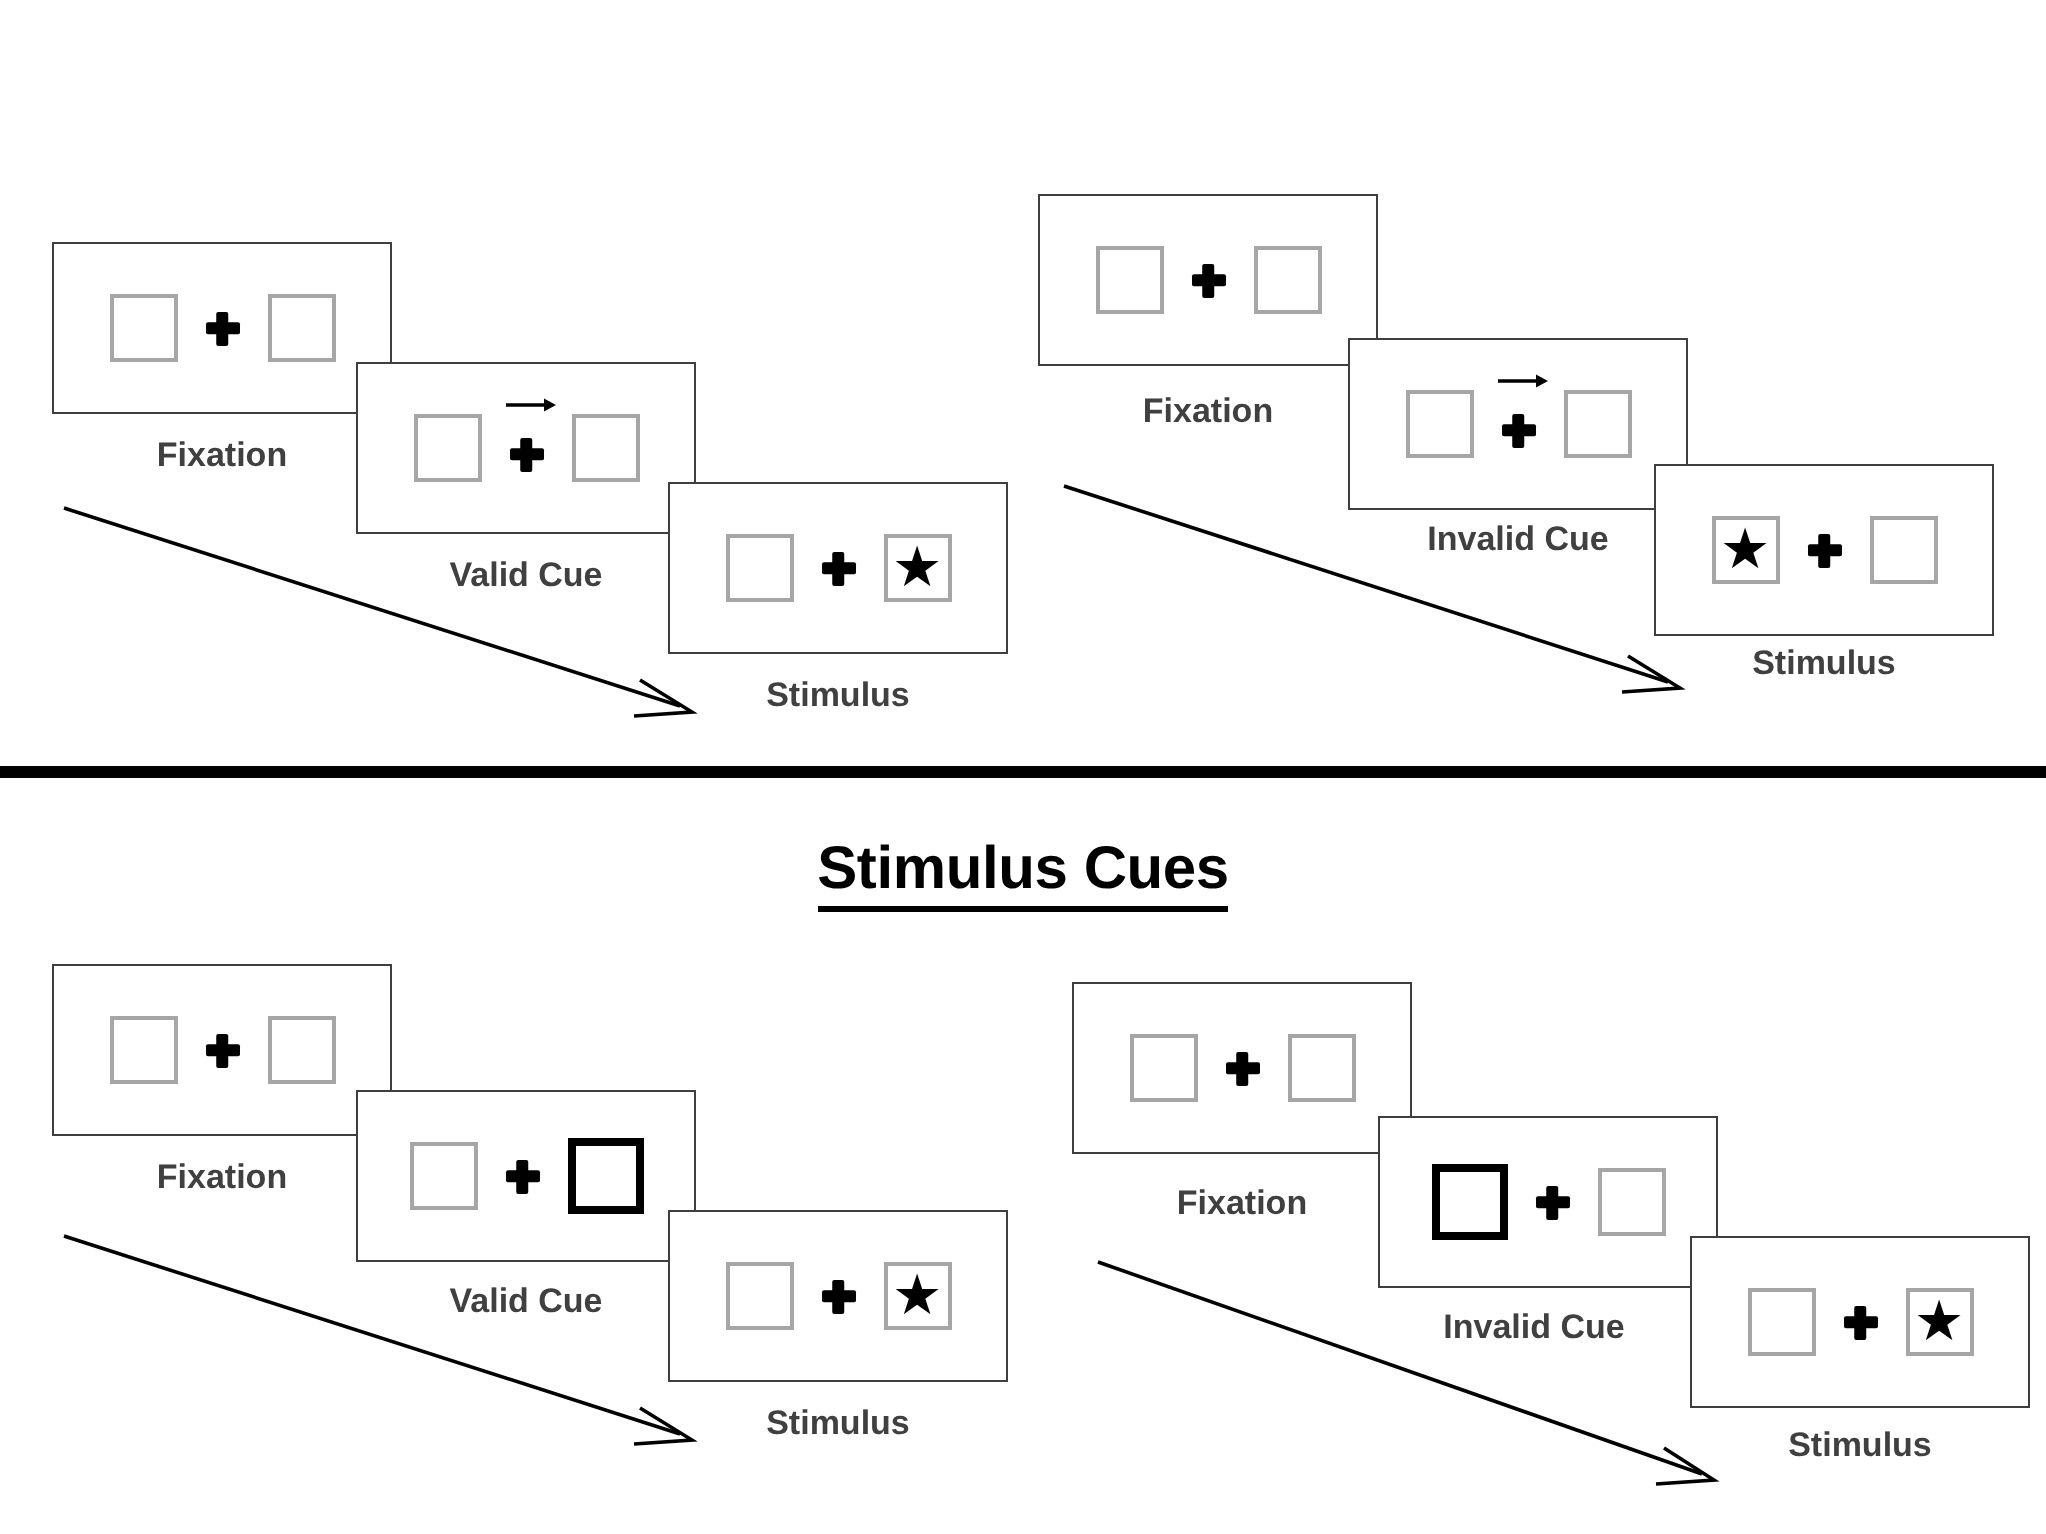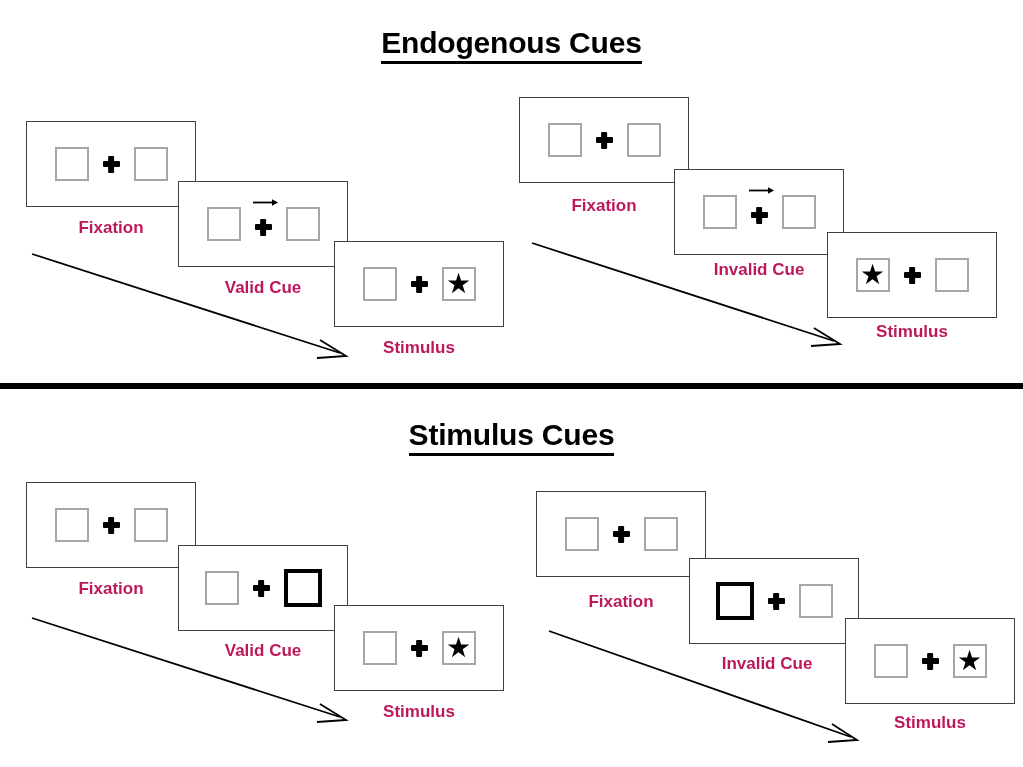--- a/index.html
+++ b/index.html
@@ -116,40 +116,37 @@
   .cue-arrow {
     position: absolute;
     pointer-events: none;
   }
 
   
   .caption {
     position: absolute;
     font-size: 17px;
     font-weight: bold;
-    color: #be185d;
+    color: #404040;
     white-space: nowrap;
     text-align: center;
   }
 
   
   .flow-arrow {
     position: absolute;
     pointer-events: none;
     overflow: visible;
   }
 </style>
 </head>
 <body>
 
 <div id="page">
 
-  <div class="section-title" style="top:26px;">
-    <span class="underlined">Endogenous Cues</span>
-  </div>
 
   <div class="panel" style="left:26px; top:121px; width:170px; height:86px;">
     <div class="panel-inner">
       <div class="sq" style="width:34px; height:34px; margin-right:14px;"></div>
       <div class="plus" style="width:17px; height:17px;"></div>
       <div class="sq" style="width:34px; height:34px; margin-left:14px;"></div>
     </div>
   </div>
   <div class="caption" style="left:26px; top:218px; width:170px;">Fixation</div>
 

